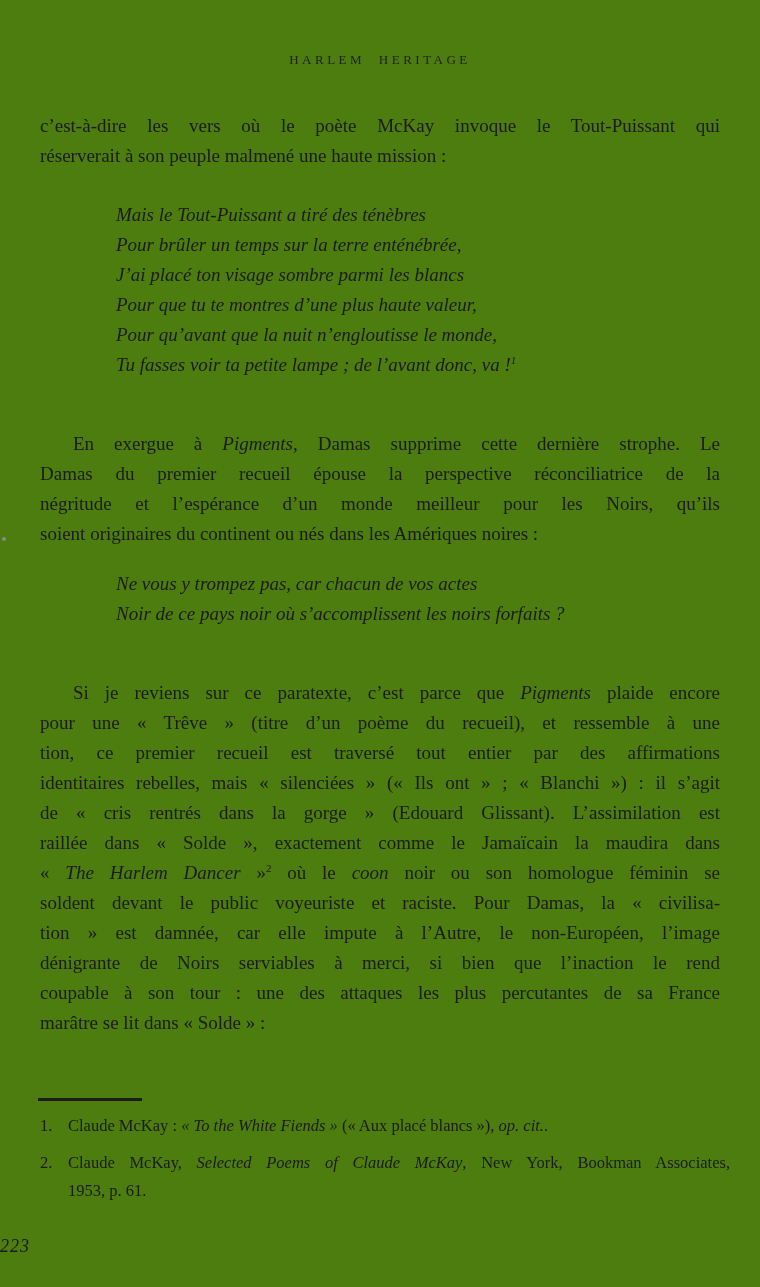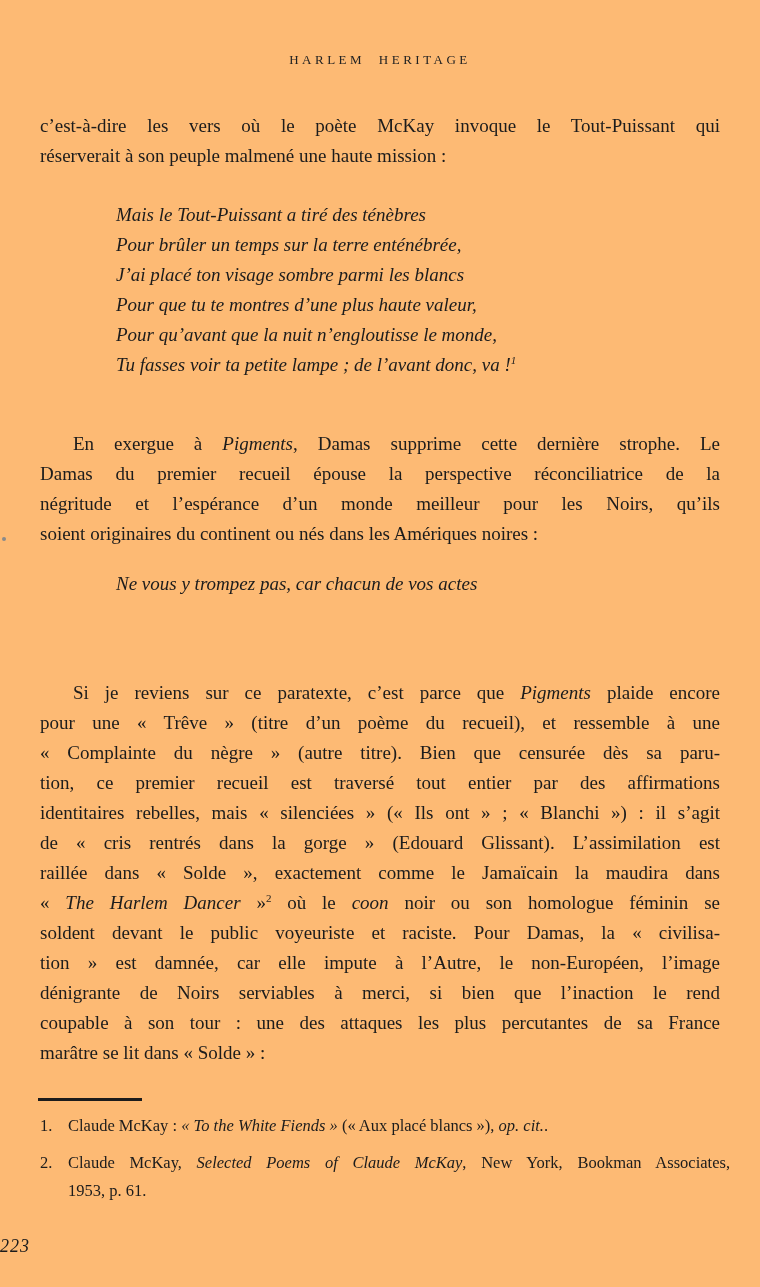--- a/index.html
+++ b/index.html
@@ -1,20 +1,20 @@
 <!DOCTYPE html>
 <html><head>
 <meta charset="utf-8">
 <style>
   html, body { margin: 0; padding: 0; background: #ffffff; }
   .page {
     position: relative;
     width: 760px;
     height: 1287px;
-    background: #fdba74;
+    background: #4d7c0f;
     color: #1c1c1c;
     font-family: "Liberation Serif", serif;
     overflow: hidden;
   }
   .running-head {
     position: absolute;
     top: 52px;
     left: 0;
     width: 100%;
     text-align: center;
@@ -114,26 +114,26 @@
 
   <section class="block para indent" style="top:429px">
       <div class="line j"><span>En exergue à </span><span class="it">Pigments</span><span>, Damas supprime cette dernière strophe. Le</span></div>
       <div class="line j"><span>Damas du premier recueil épouse la perspective réconciliatrice de la</span></div>
       <div class="line j"><span>négritude et l’espérance d’un monde meilleur pour les Noirs, qu’ils</span></div>
       <div class="line"><span>soient originaires du continent ou nés dans les Amériques noires :</span></div>
     </section>
 
   <section class="block poem" style="top:569px">
       <div class="line"><span>Ne vous y trompez pas, car chacun de vos actes</span></div>
+      <div class="line"><span>Noir de ce pays noir où s’accomplissent les noirs forfaits ?</span></div>
     </section>
 
   <section class="block para indent" style="top:678px">
       <div class="line j"><span>Si je reviens sur ce paratexte, c’est parce que </span><span class="it">Pigments</span><span> plaide encore</span></div>
       <div class="line j"><span>pour une « Trêve » (titre d’un poème du recueil), et ressemble à une</span></div>
-      <div class="line j"><span>« Complainte du nègre » (autre titre). Bien que censurée dès sa paru-</span></div>
       <div class="line j"><span>tion, ce premier recueil est traversé tout entier par des affirmations</span></div>
       <div class="line j"><span>identitaires rebelles, mais « silenciées » (« Ils ont » ; « Blanchi ») : il s’agit</span></div>
       <div class="line j"><span>de « cris rentrés dans la gorge » (Edouard Glissant). L’assimilation est</span></div>
       <div class="line j"><span>raillée dans « Solde », exactement comme le Jamaïcain la maudira dans</span></div>
       <div class="line j"><span>« </span><span class="it">The Harlem Dancer</span><span> »</span><sup>2</sup><span> où le </span><span class="it">coon</span><span> noir ou son homologue féminin se</span></div>
       <div class="line j"><span>soldent devant le public voyeuriste et raciste. Pour Damas, la « civilisa-</span></div>
       <div class="line j"><span>tion » est damnée, car elle impute à l’Autre, le non-Européen, l’image</span></div>
       <div class="line j"><span>dénigrante de Noirs serviables à merci, si bien que l’inaction le rend</span></div>
       <div class="line j"><span>coupable à son tour : une des attaques les plus percutantes de sa France</span></div>
       <div class="line"><span>marâtre se lit dans « Solde » :</span></div>

